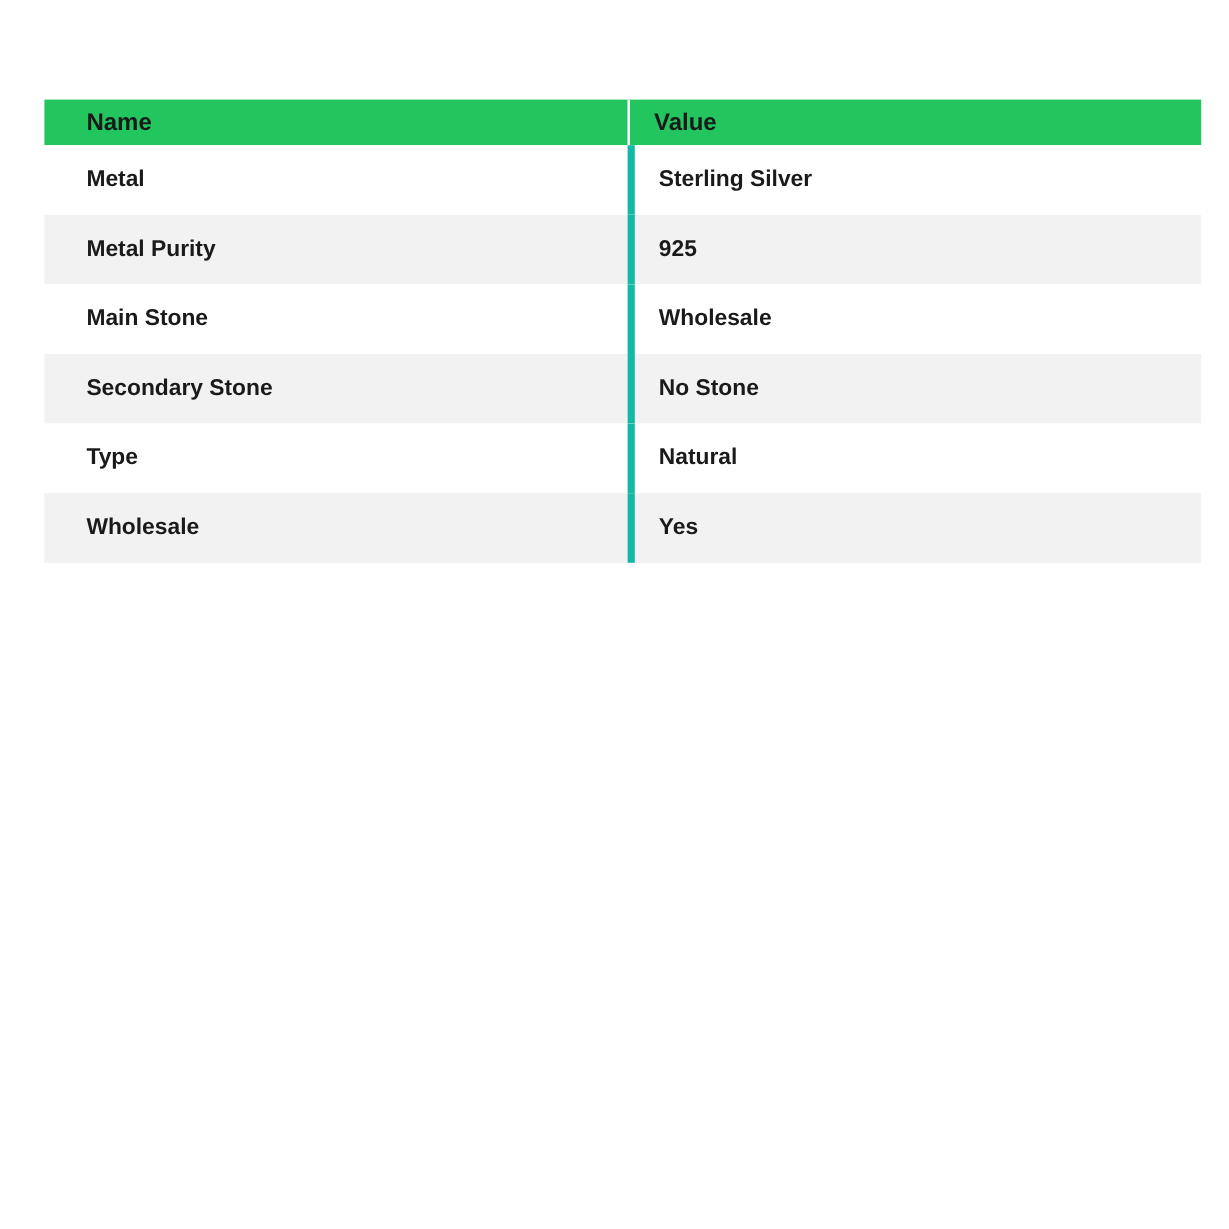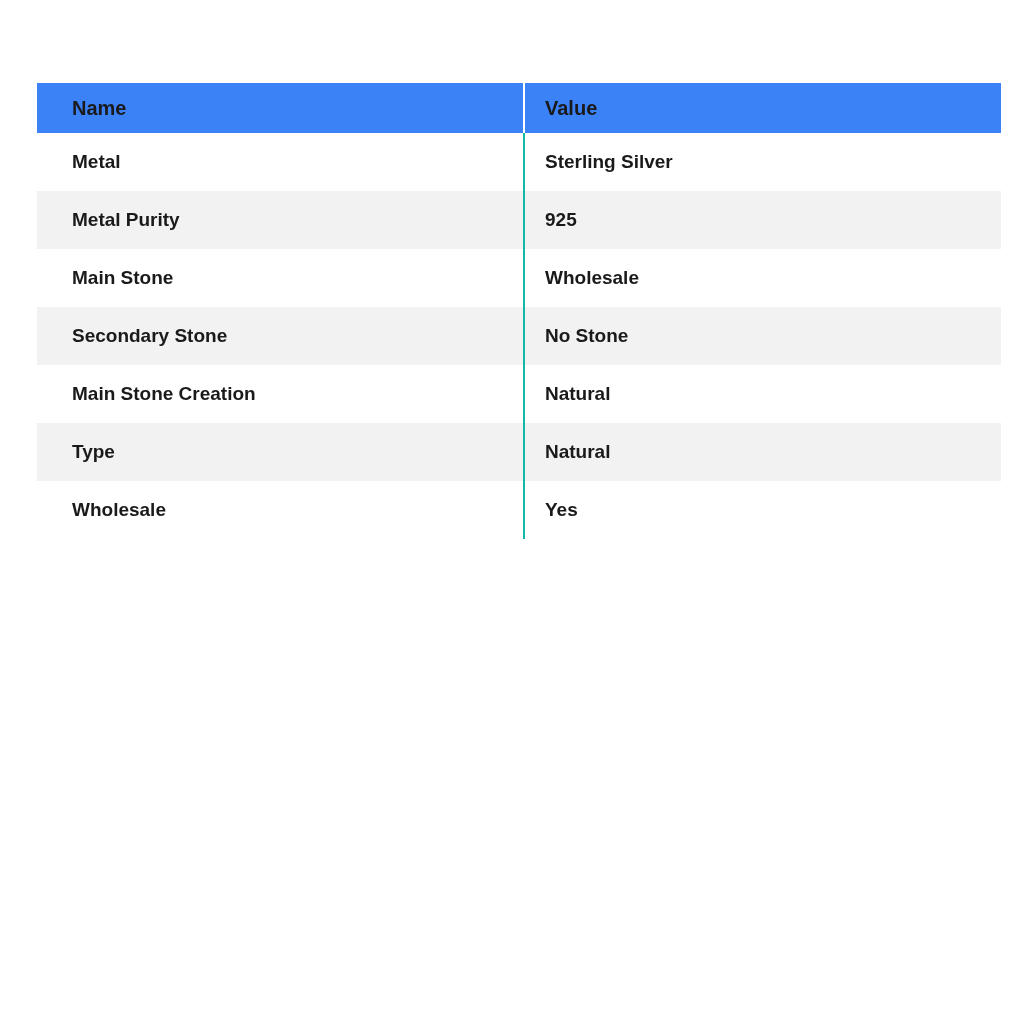--- a/index.html
+++ b/index.html
@@ -20,22 +20,22 @@
     left: 37px;
     top: 83px;
     width: 964px;
     border-collapse: separate;
     border-spacing: 0;
     table-layout: fixed;
   }
   table.spec-table col.col-name  { width: 486px; }
   table.spec-table col.col-value { width: 478px; }
   table.spec-table th {
-    background: #3b82f6;
-    height: 50px;
+    background: #22c55e;
+    height: 38px;
     text-align: left;
     vertical-align: middle;
     font-size: 20px;
     font-weight: 600;
     color: #1a1a1a;
     padding: 0 0 0 35px;
   }
   table.spec-table th.value-col {
     border-left: 2px solid #ffffff;
     padding-left: 20px;
@@ -43,21 +43,21 @@
   table.spec-table td {
     height: 58px;
     vertical-align: middle;
     font-size: 19px;
     font-weight: 700;
     color: #1a1a1a;
     padding: 0 0 0 35px;
     background: #ffffff;
   }
   table.spec-table td.value-col {
-    border-left: 2px solid #14b8a6;
+    border-left: 6px solid #14b8a6;
     padding-left: 20px;
   }
   table.spec-table tbody tr:nth-child(even) td {
     background: #f2f2f2;
   }
 </style>
 </head>
 <body>
 
 <div class="page">
@@ -83,24 +83,20 @@
       </tr>
       <tr>
         <td class="name-col">Main Stone</td>
         <td class="value-col">Wholesale</td>
       </tr>
       <tr>
         <td class="name-col">Secondary Stone</td>
         <td class="value-col">No Stone</td>
       </tr>
       <tr>
-        <td class="name-col">Main Stone Creation</td>
-        <td class="value-col">Natural</td>
-      </tr>
-      <tr>
         <td class="name-col">Type</td>
         <td class="value-col">Natural</td>
       </tr>
       <tr>
         <td class="name-col">Wholesale</td>
         <td class="value-col">Yes</td>
       </tr>
     </tbody>
   </table>
 </div>

